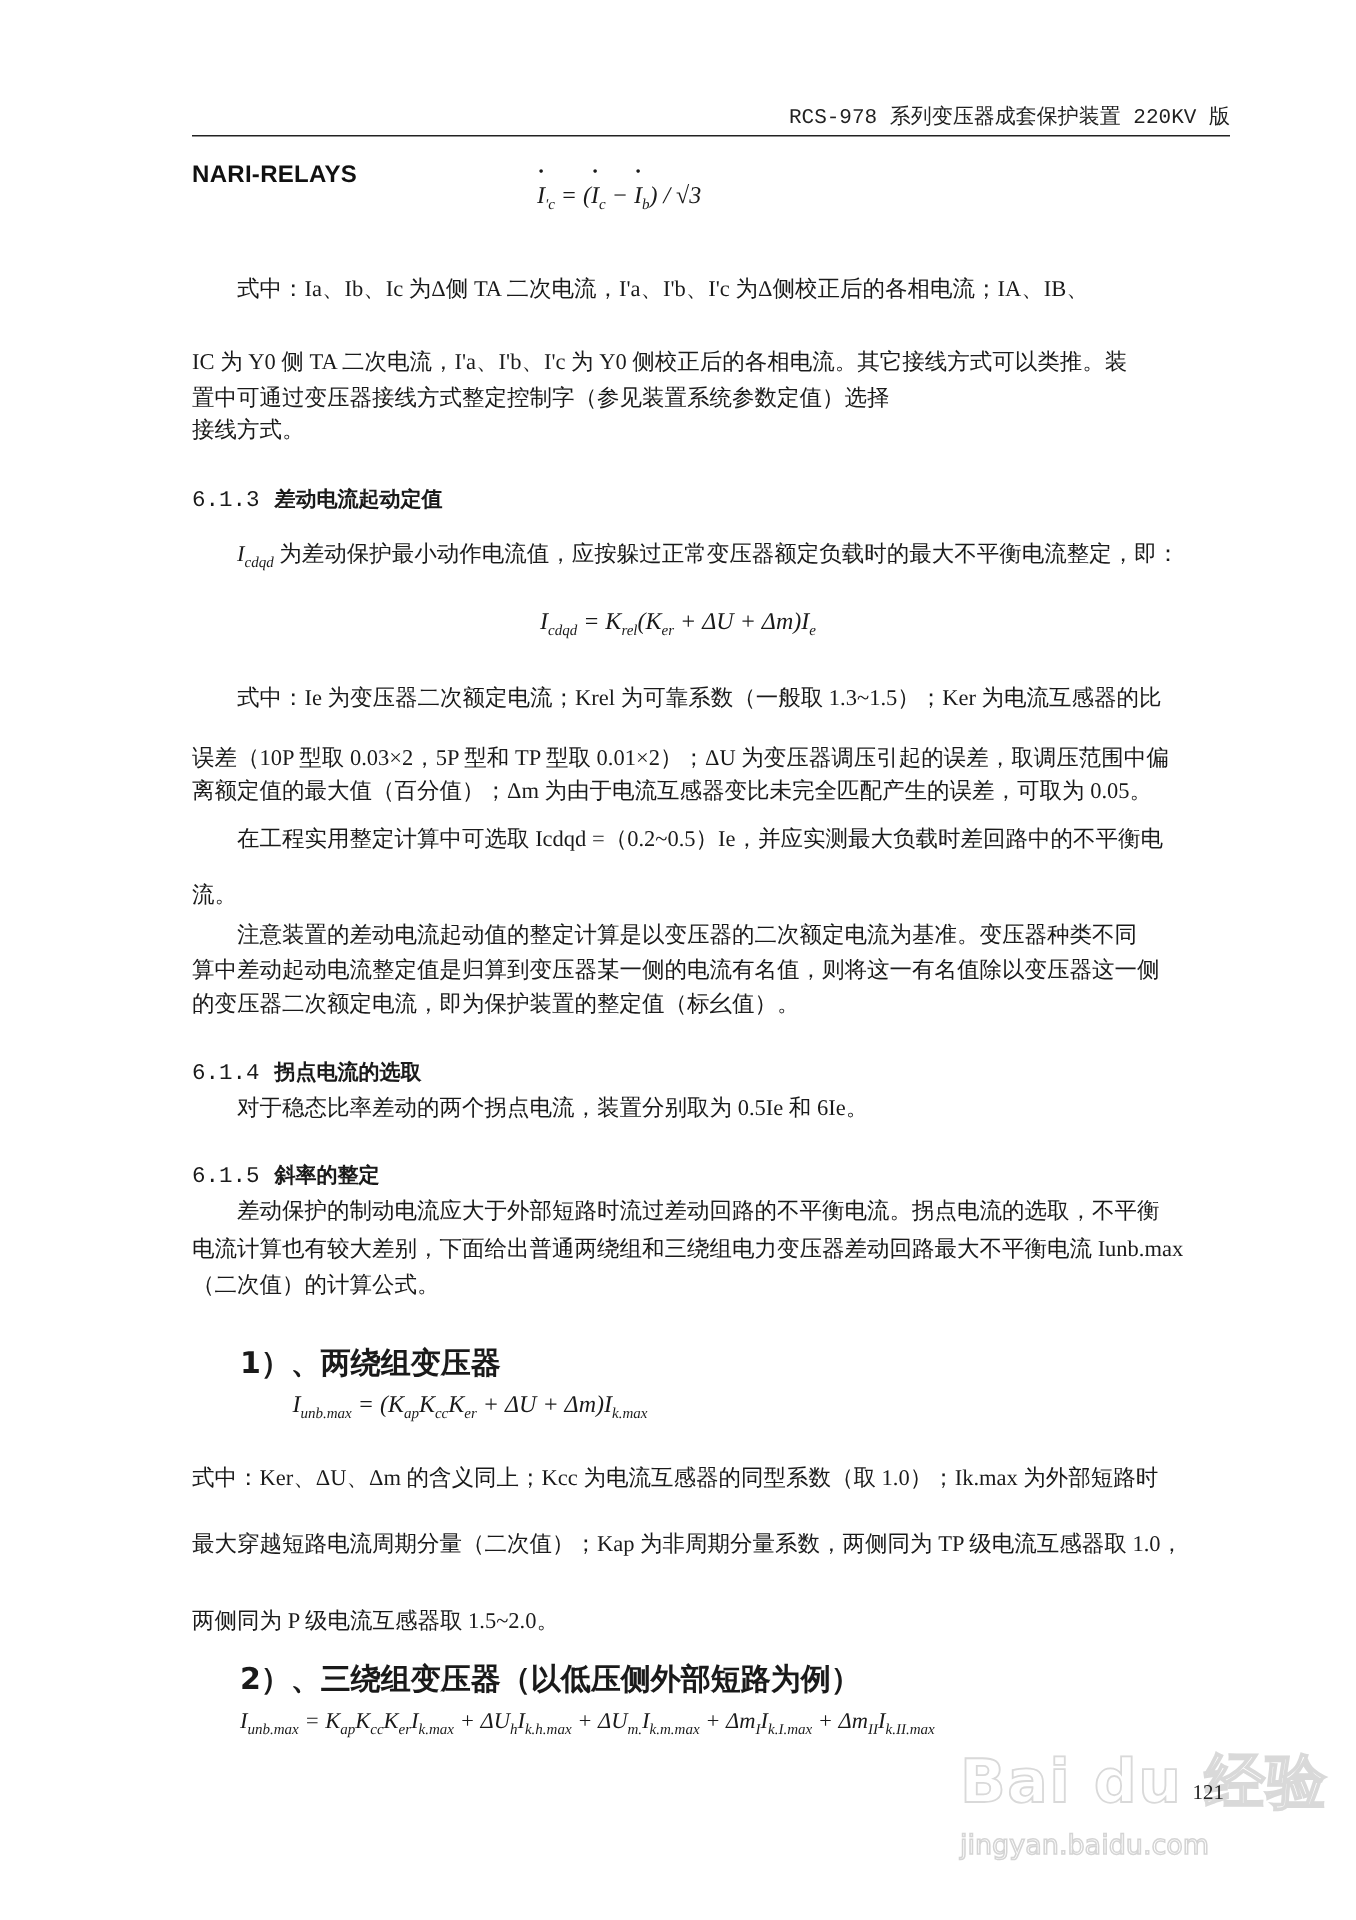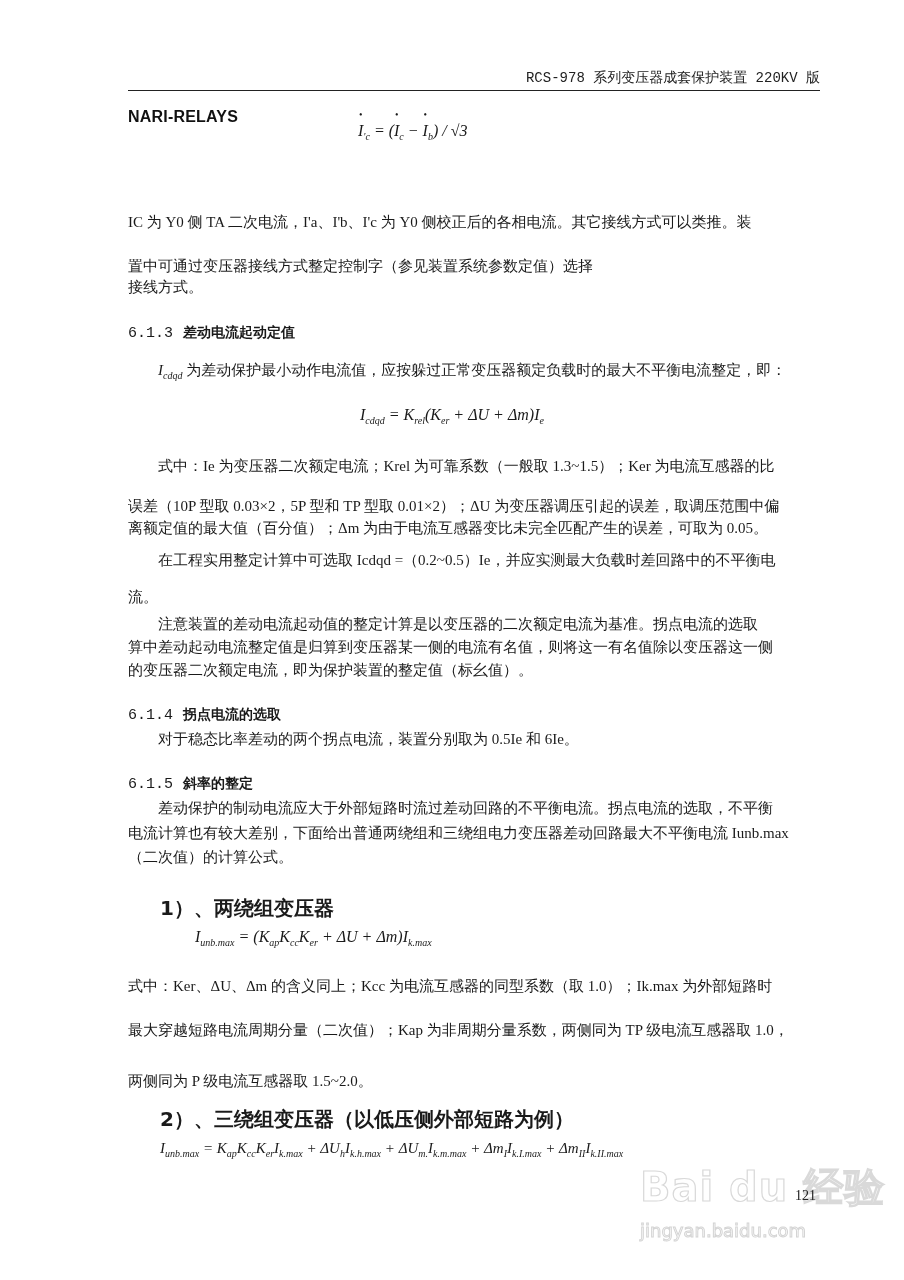--- a/index.html
+++ b/index.html
@@ -37,39 +37,40 @@
 
   <div class="header">
     <span class="brand">NARI-RELAYS</span>
     <span class="doc-title">RCS-978 系列变压器成套保护装置 220KV 版</span>
   </div>
 
   <div class="eq" style="left:358px; top:122px;">
     <span class="dot">I</span><sub>'c</sub> = (<span class="dot">I</span><sub>c</sub> − <span class="dot">I</span><sub>b</sub>) / √3
   </div>
 
-  <div class="blk" style="top:212px;">IC 为 Y0 侧 TA 二次电流，I'a、I'b、I'c 为 Y0 侧校正后的各相电流。其它接线方式可以类推。装</div>
+  <div class="blk indent" style="top:183px;">式中：Ia、Ib、Ic 为Δ侧 TA 二次电流，I'a、I'b、I'c 为Δ侧校正后的各相电流；IA、IB、</div>
+  <div class="blk" style="top:232px;">IC 为 Y0 侧 TA 二次电流，I'a、I'b、I'c 为 Y0 侧校正后的各相电流。其它接线方式可以类推。装</div>
   <div class="blk" style="top:256px;">置中可通过变压器接线方式整定控制字（参见装置系统参数定值）选择</div>
   <div class="blk" style="top:277px;">接线方式。</div>
 
   <div class="h" style="top:324px;">
     <span class="num">6.1.3</span><span class="t">差动电流起动定值</span>
   </div>
   <div class="blk indent" style="top:360px;">
     <span class="m">I<sub>cdqd</sub></span> <span>为差动保护最小动作电流值，应按躲过正常变压器额定负载时的最大不平衡电流整定，即：</span>
   </div>
   <div class="eq" style="left:360px; top:406px;">
     I<sub>cdqd</sub> = K<sub>rel</sub>(K<sub>er</sub> + ΔU + Δm)I<sub>e</sub>
   </div>
   <div class="blk indent" style="top:456px;">式中：Ie 为变压器二次额定电流；Krel 为可靠系数（一般取 1.3~1.5）；Ker 为电流互感器的比</div>
   <div class="blk" style="top:496px;">误差（10P 型取 0.03×2，5P 型和 TP 型取 0.01×2）；ΔU 为变压器调压引起的误差，取调压范围中偏</div>
   <div class="blk" style="top:518px;">离额定值的最大值（百分值）；Δm 为由于电流互感器变比未完全匹配产生的误差，可取为 0.05。</div>
   <div class="blk indent" style="top:550px;">在工程实用整定计算中可选取 Icdqd =（0.2~0.5）Ie，并应实测最大负载时差回路中的不平衡电</div>
   <div class="blk" style="top:587px;">流。</div>
-  <div class="blk indent" style="top:614px;">注意装置的差动电流起动值的整定计算是以变压器的二次额定电流为基准。拐点电流的选取</div>
+  <div class="blk indent" style="top:614px;">注意装置的差动电流起动值的整定计算是以变压器的二次额定电流为基准。变压器种类不同</div>
   <div class="blk" style="top:637px;">算中差动起动电流整定值是归算到变压器某一侧的电流有名值，则将这一有名值除以变压器这一侧</div>
   <div class="blk" style="top:660px;">的变压器二次额定电流，即为保护装置的整定值（标幺值）。</div>
 
   <div class="h" style="top:706px;">
     <span class="num">6.1.4</span><span class="t">拐点电流的选取</span>
   </div>
   <div class="blk indent" style="top:729px;">对于稳态比率差动的两个拐点电流，装置分别取为 0.5Ie 和 6Ie。</div>
 
   <div class="h" style="top:775px;">
     <span class="num">6.1.5</span><span class="t">斜率的整定</span>

